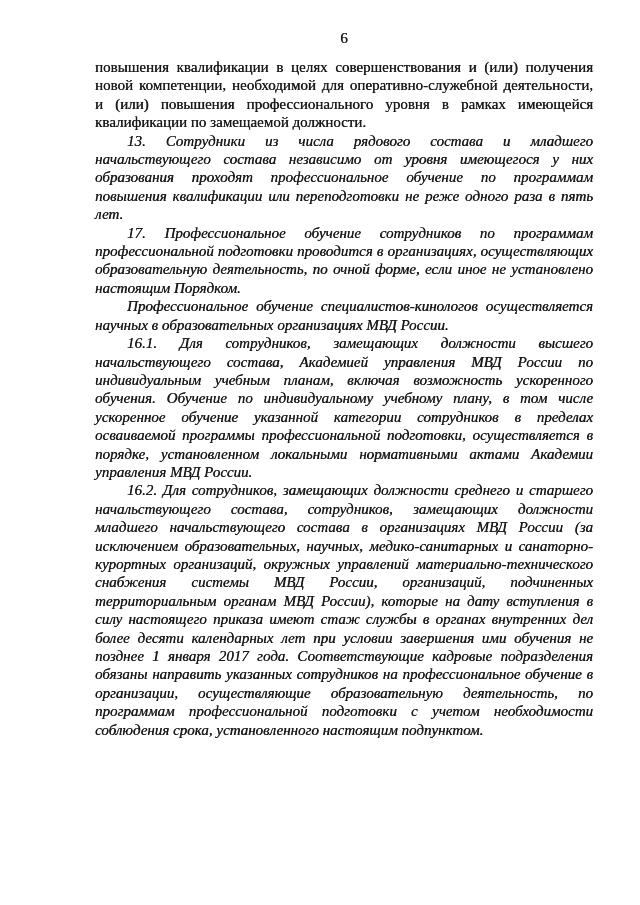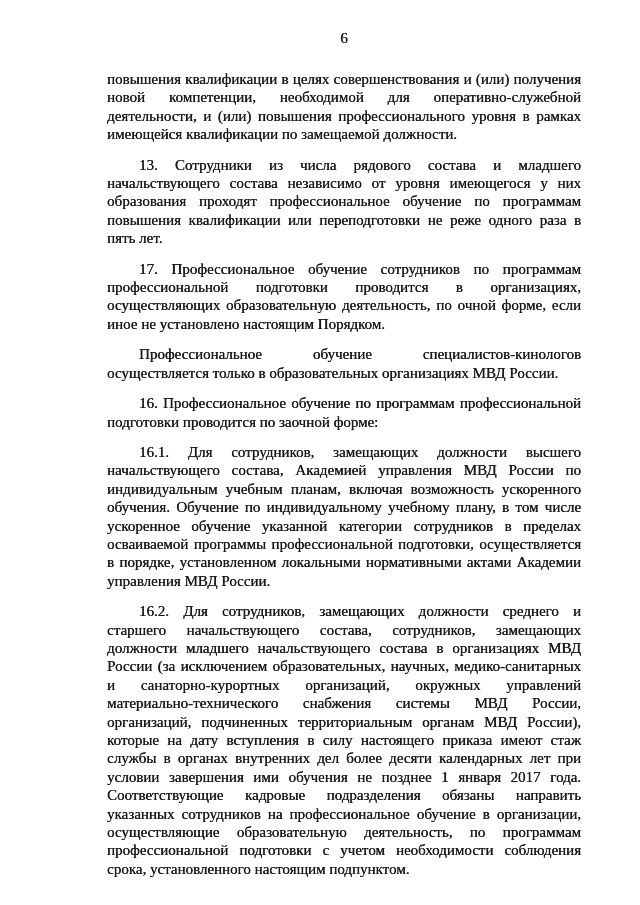--- a/index.html
+++ b/index.html
@@ -36,37 +36,37 @@
     left: 95px;
     width: 498px;
     font-family: "Liberation Serif", "DejaVu Serif", serif;
     font-size: 15px;
     line-height: 18.4px;
     color: #1b1b1b;
     text-align: justify;
     text-shadow: 0.3px 0 0 currentColor;
   }
   .content p {
-    margin: 12px;
+    margin: 0;
     padding: 0;
   }
   .content p.indent {
     text-indent: 32px;
+    font-style: italic;
   }
 </style>
 </head>
 <body>
 
 <div class="page">
 
   <div class="page-number">6</div>
 
   <div class="content">
     <p>повышения квалификации в целях совершенствования и (или) получения новой компетенции, необходимой для оперативно-служебной деятельности, и (или) повышения профессионального уровня в рамках имеющейся квалификации по замещаемой должности.</p>
     <p class="indent">13. Сотрудники из числа рядового состава и младшего начальствующего состава независимо от уровня имеющегося у них образования проходят профессиональное обучение по программам повышения квалификации или переподготовки не реже одного раза в пять лет.</p>
     <p class="indent">17. Профессиональное обучение сотрудников по программам профессиональной подготовки проводится в организациях, осуществляющих образовательную деятельность, по очной форме, если иное не установлено настоящим Порядком.</p>
-    <p class="indent">Профессиональное обучение специалистов-кинологов осуществляется только в образовательных организациях МВД России.</p>
-    <p class="indent">16.  Профессиональное обучение по программам профессиональной подготовки проводится по заочной форме:</p>
+    <p class="indent">Профессиональное обучение специалистов-кинологов осуществляется научных в образовательных организациях МВД России.</p>
     <p class="indent">16.1. Для сотрудников, замещающих должности высшего начальствующего состава, Академией управления МВД России по индивидуальным учебным планам, включая возможность ускоренного обучения. Обучение по индивидуальному учебному плану, в том числе ускоренное обучение указанной категории сотрудников в пределах осваиваемой программы профессиональной подготовки, осуществляется в порядке, установленном локальными нормативными актами Академии управления МВД России.</p>
     <p class="indent">16.2. Для сотрудников, замещающих должности среднего и старшего начальствующего состава, сотрудников, замещающих должности младшего начальствующего состава в организациях МВД России (за исключением образовательных, научных, медико-санитарных и санаторно-курортных организаций, окружных управлений материально-технического снабжения системы МВД России, организаций, подчиненных территориальным органам МВД России), которые на дату вступления в силу настоящего приказа имеют стаж службы в органах внутренних дел более десяти календарных лет при условии завершения ими обучения не позднее 1 января 2017 года.  Соответствующие кадровые подразделения обязаны направить указанных сотрудников на профессиональное обучение в организации, осуществляющие образовательную деятельность, по программам профессиональной подготовки с учетом необходимости соблюдения срока, установленного настоящим подпунктом.</p>
   </div>
 
 </div>
 
 </body></html>

